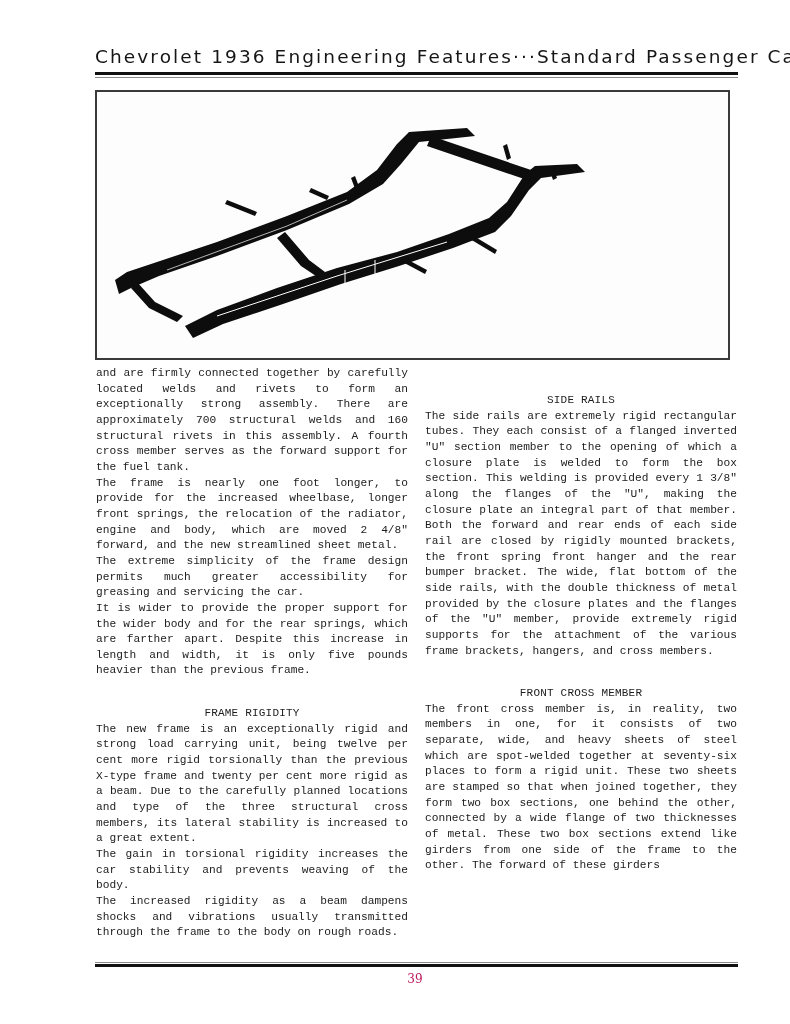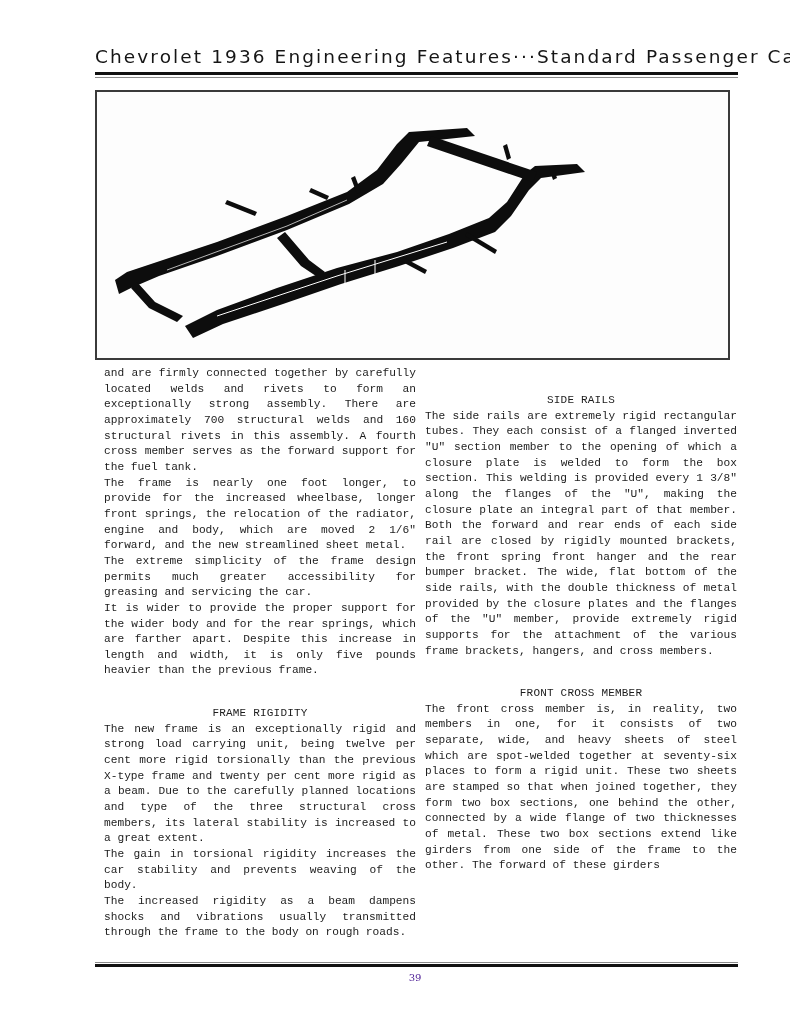--- a/index.html
+++ b/index.html
@@ -65,21 +65,21 @@
 
   .column {
     position: absolute;
     top: 366px;
     width: 312px;
     font-size: 11.2px;
     line-height: 15.65px;
     text-align: justify;
     color: #1c1c1c;
   }
-  .col-left { left: 104px; }
+  .col-left { left: 96px; }
   .col-right { left: 425px; }
   .para {
     margin: 0;
     text-align: justify;
     text-align-last: left;
   }
   .section-heading {
     text-align: center;
     margin: 27px 0 0 0;
     font-size: 11px;
@@ -102,22 +102,22 @@
     height: 3px;
     background: #111;
   }
   .page-number {
     position: absolute;
     left: 395px;
     top: 972px;
     width: 40px;
     text-align: center;
     font-family: "DejaVu Serif", "Liberation Serif", serif;
-    font-size: 10px;
-    color: #4c1d95;
+    font-size: 12px;
+    color: #be185d;
   }
 </style>
 </head>
 <body>
 
 <header>
   <div class="page-header">
     <div class="page-title">Chevrolet 1936 Engineering Features···Standard Passenger Cars</div>
   </div>
   <div class="header-rule-thick"></div>
@@ -148,21 +148,21 @@
     <path d="M120,224 L240,184 L350,150" stroke="#ffffff" stroke-width="1" fill="none"></path>
     <path d="M70,178 L190,134 L250,108" stroke="#ffffff" stroke-width="0.7" fill="none"></path>
     <path d="M248,178 L248,196" stroke="#ffffff" stroke-width="1"></path>
     <path d="M278,168 L278,184" stroke="#ffffff" stroke-width="1"></path>
   </svg>
 </figure>
 
 <main>
   <section class="column col-left">
     <p class="para">and are firmly connected together by carefully located welds and rivets to form an exceptionally strong assembly. There are approximately 700 structural welds and 160 structural rivets in this assembly.  A fourth cross member serves as the forward support for the fuel tank.</p>
-    <p class="para">The frame is nearly one foot longer, to provide for the increased wheelbase, longer front springs, the relocation of the radiator, engine and body, which are moved 2 1/6" forward, and the new streamlined sheet metal.</p>
+    <p class="para">The frame is nearly one foot longer, to provide for the increased wheelbase, longer front springs, the relocation of the radiator, engine and body, which are moved 2 4/8" forward, and the new streamlined sheet metal.</p>
     <p class="para">The extreme simplicity of the frame design permits much greater accessibility for greasing and servicing the car.</p>
     <p class="para">It is wider to provide the proper support for the wider body and for the rear springs, which are farther apart.  Despite this increase in length and width, it is only five pounds heavier than the previous frame.</p>
     <h3 class="section-heading" style="font-weight:normal;">FRAME RIGIDITY</h3>
     <p class="para">The new frame is an exceptionally rigid and strong load carrying unit, being twelve per cent more rigid torsionally than the previous X-type frame and twenty per cent more rigid as a beam.  Due to the carefully planned locations and type of the three structural cross members, its lateral stability is increased to a great extent.</p>
     <p class="para">The gain in torsional rigidity increases the car stability and prevents weaving of the body.</p>
     <p class="para">The increased rigidity as a beam dampens shocks and vibrations usually transmitted through the frame to the body on rough roads.</p>
   </section>
 
   <section class="column col-right">
     <h3 class="section-heading" style="font-weight:normal;">SIDE RAILS</h3>

